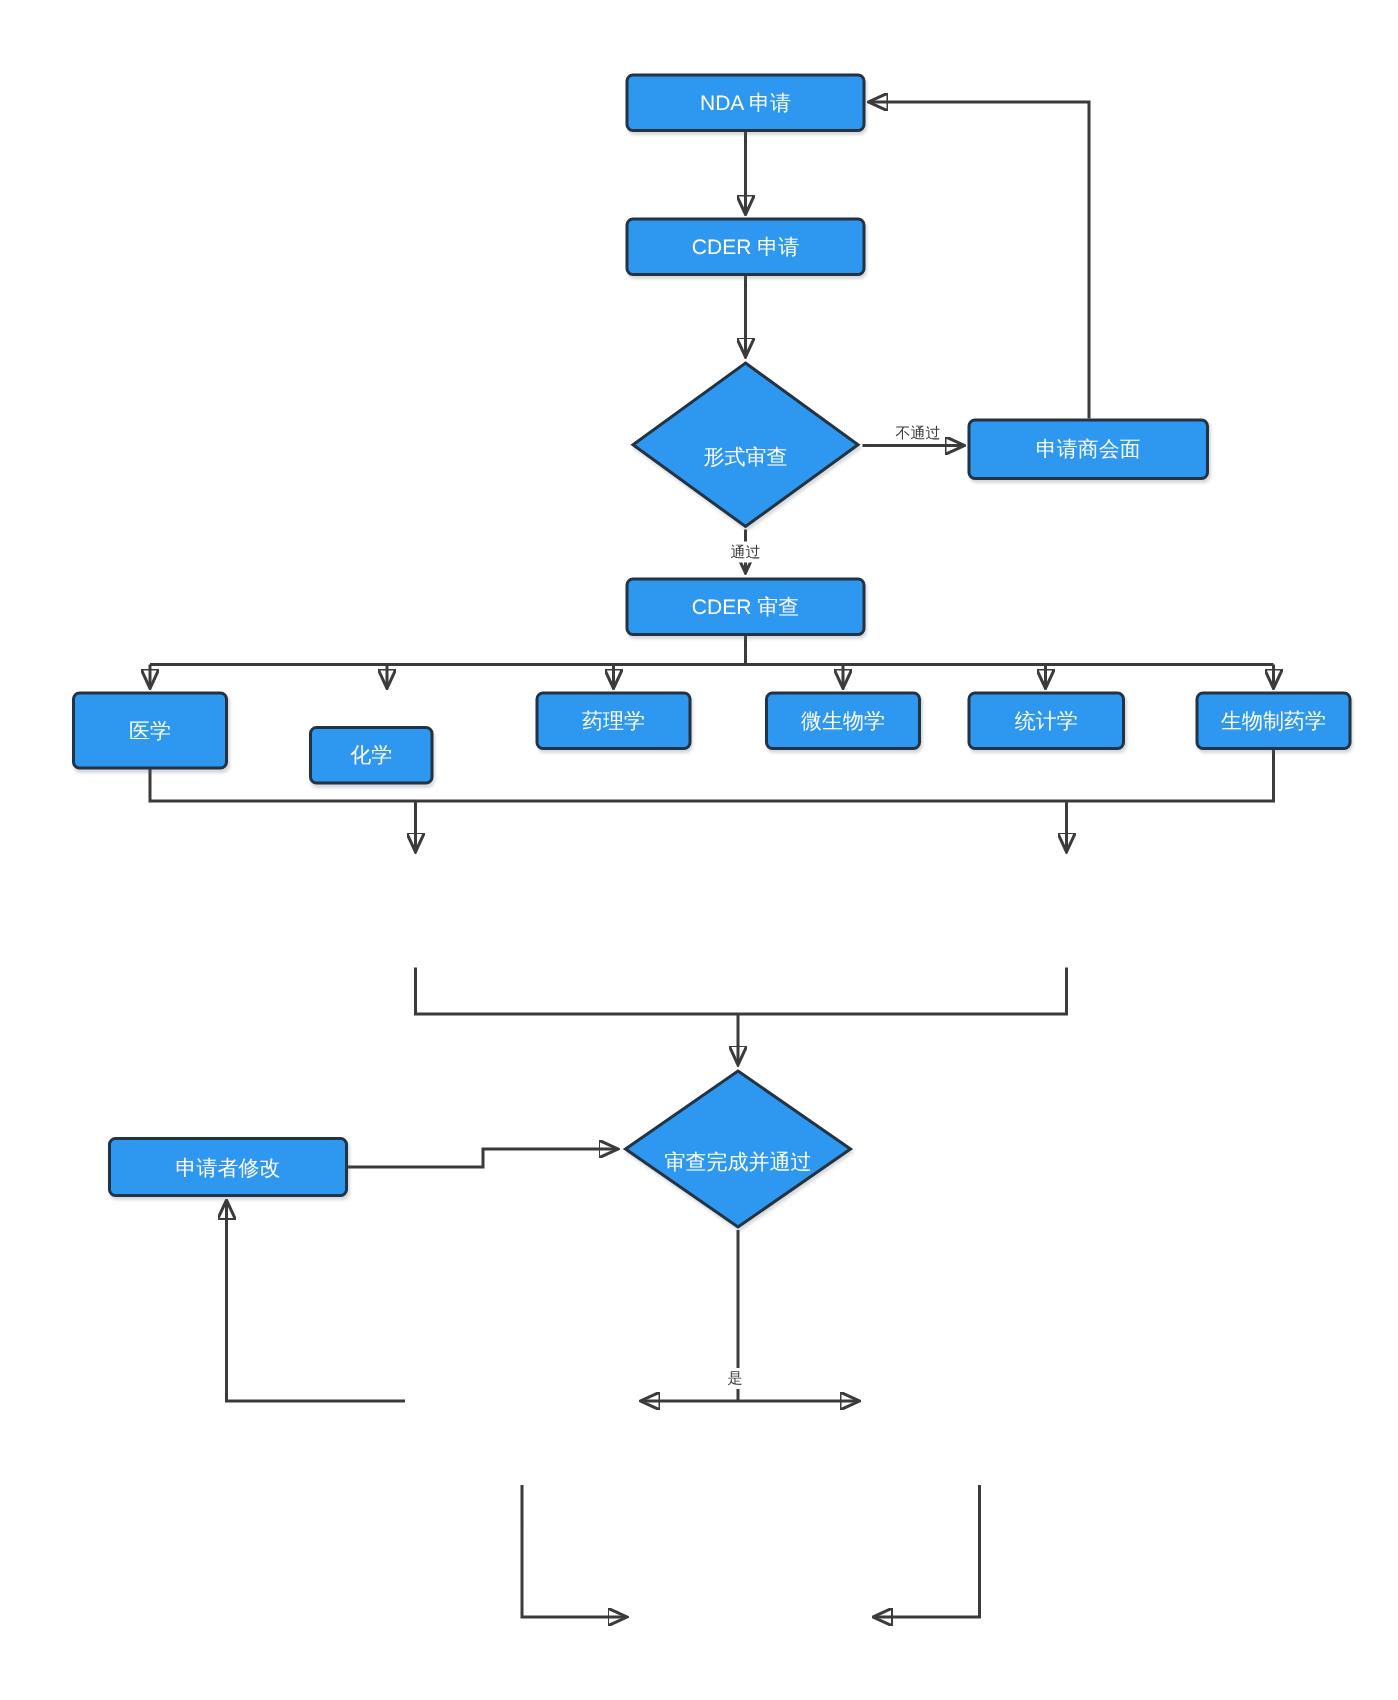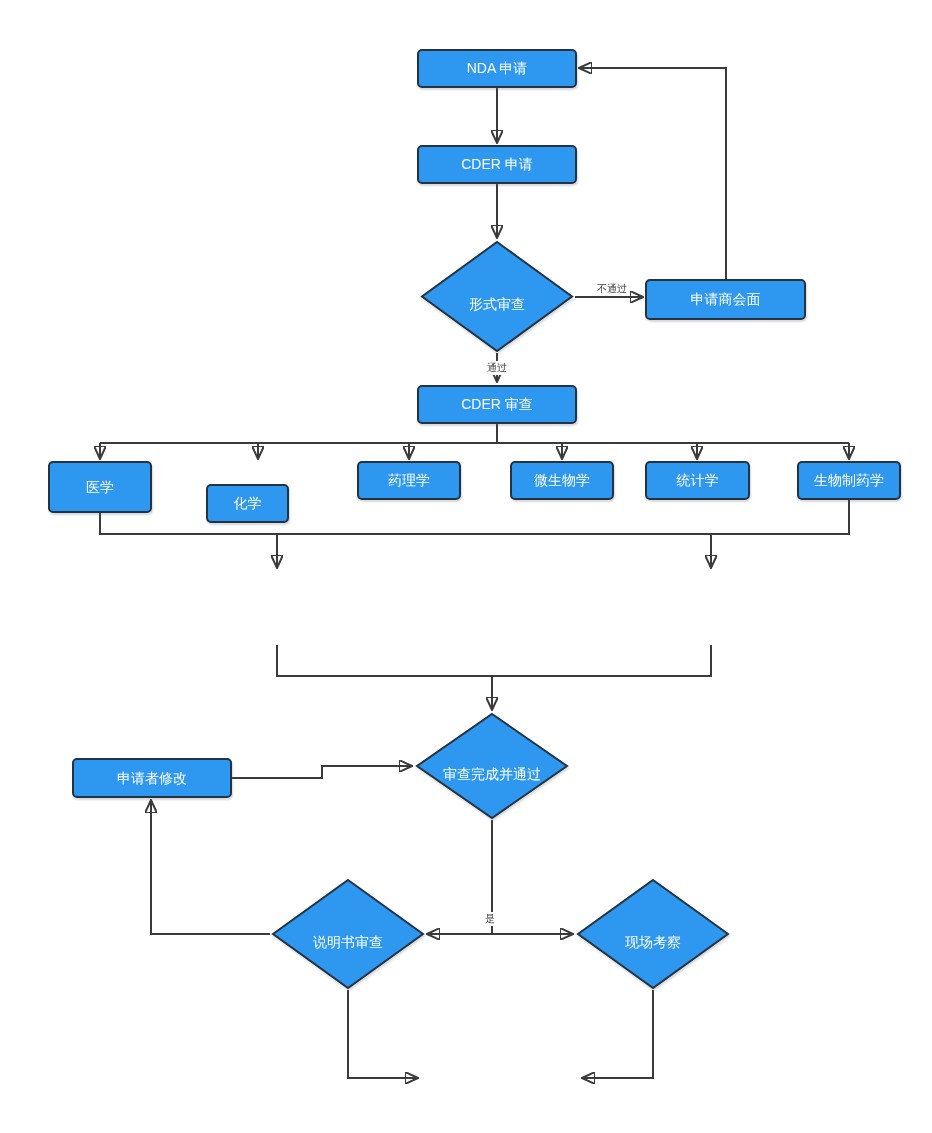--- a/index.html
+++ b/index.html
@@ -169,31 +169,19 @@
     <span class="node-label">形式审查</span>
   </div>
 
   <div class="node diamond" style="left:414px;top:712px;width:156px;height:108px">
     <svg viewBox="0 0 156 108">
       <polygon points="78,2 153,54 78,106 3,54"></polygon>
     </svg>
     <span class="node-label">审查完成并通过</span>
   </div>
 
-  <div class="node diamond" style="left:270px;top:878px;width:156px;height:112px">
-    <svg viewBox="0 0 156 112">
-      <polygon points="78,2 153,56 78,110 3,56"></polygon>
-    </svg>
-    <span class="node-label">说明书审查</span>
-  </div>
 
-  <div class="node diamond" style="left:575px;top:878px;width:156px;height:112px">
-    <svg viewBox="0 0 156 112">
-      <polygon points="78,2 153,56 78,110 3,56"></polygon>
-    </svg>
-    <span class="node-label">现场考察</span>
-  </div>
 
   <div class="edge-label" style="left:612px;top:289px">不通过</div>
   <div class="edge-label on-line" style="left:497px;top:368px">通过</div>
   <div class="edge-label on-line" style="left:490px;top:919px">是</div>
 
 </div>
 
 </body></html>

